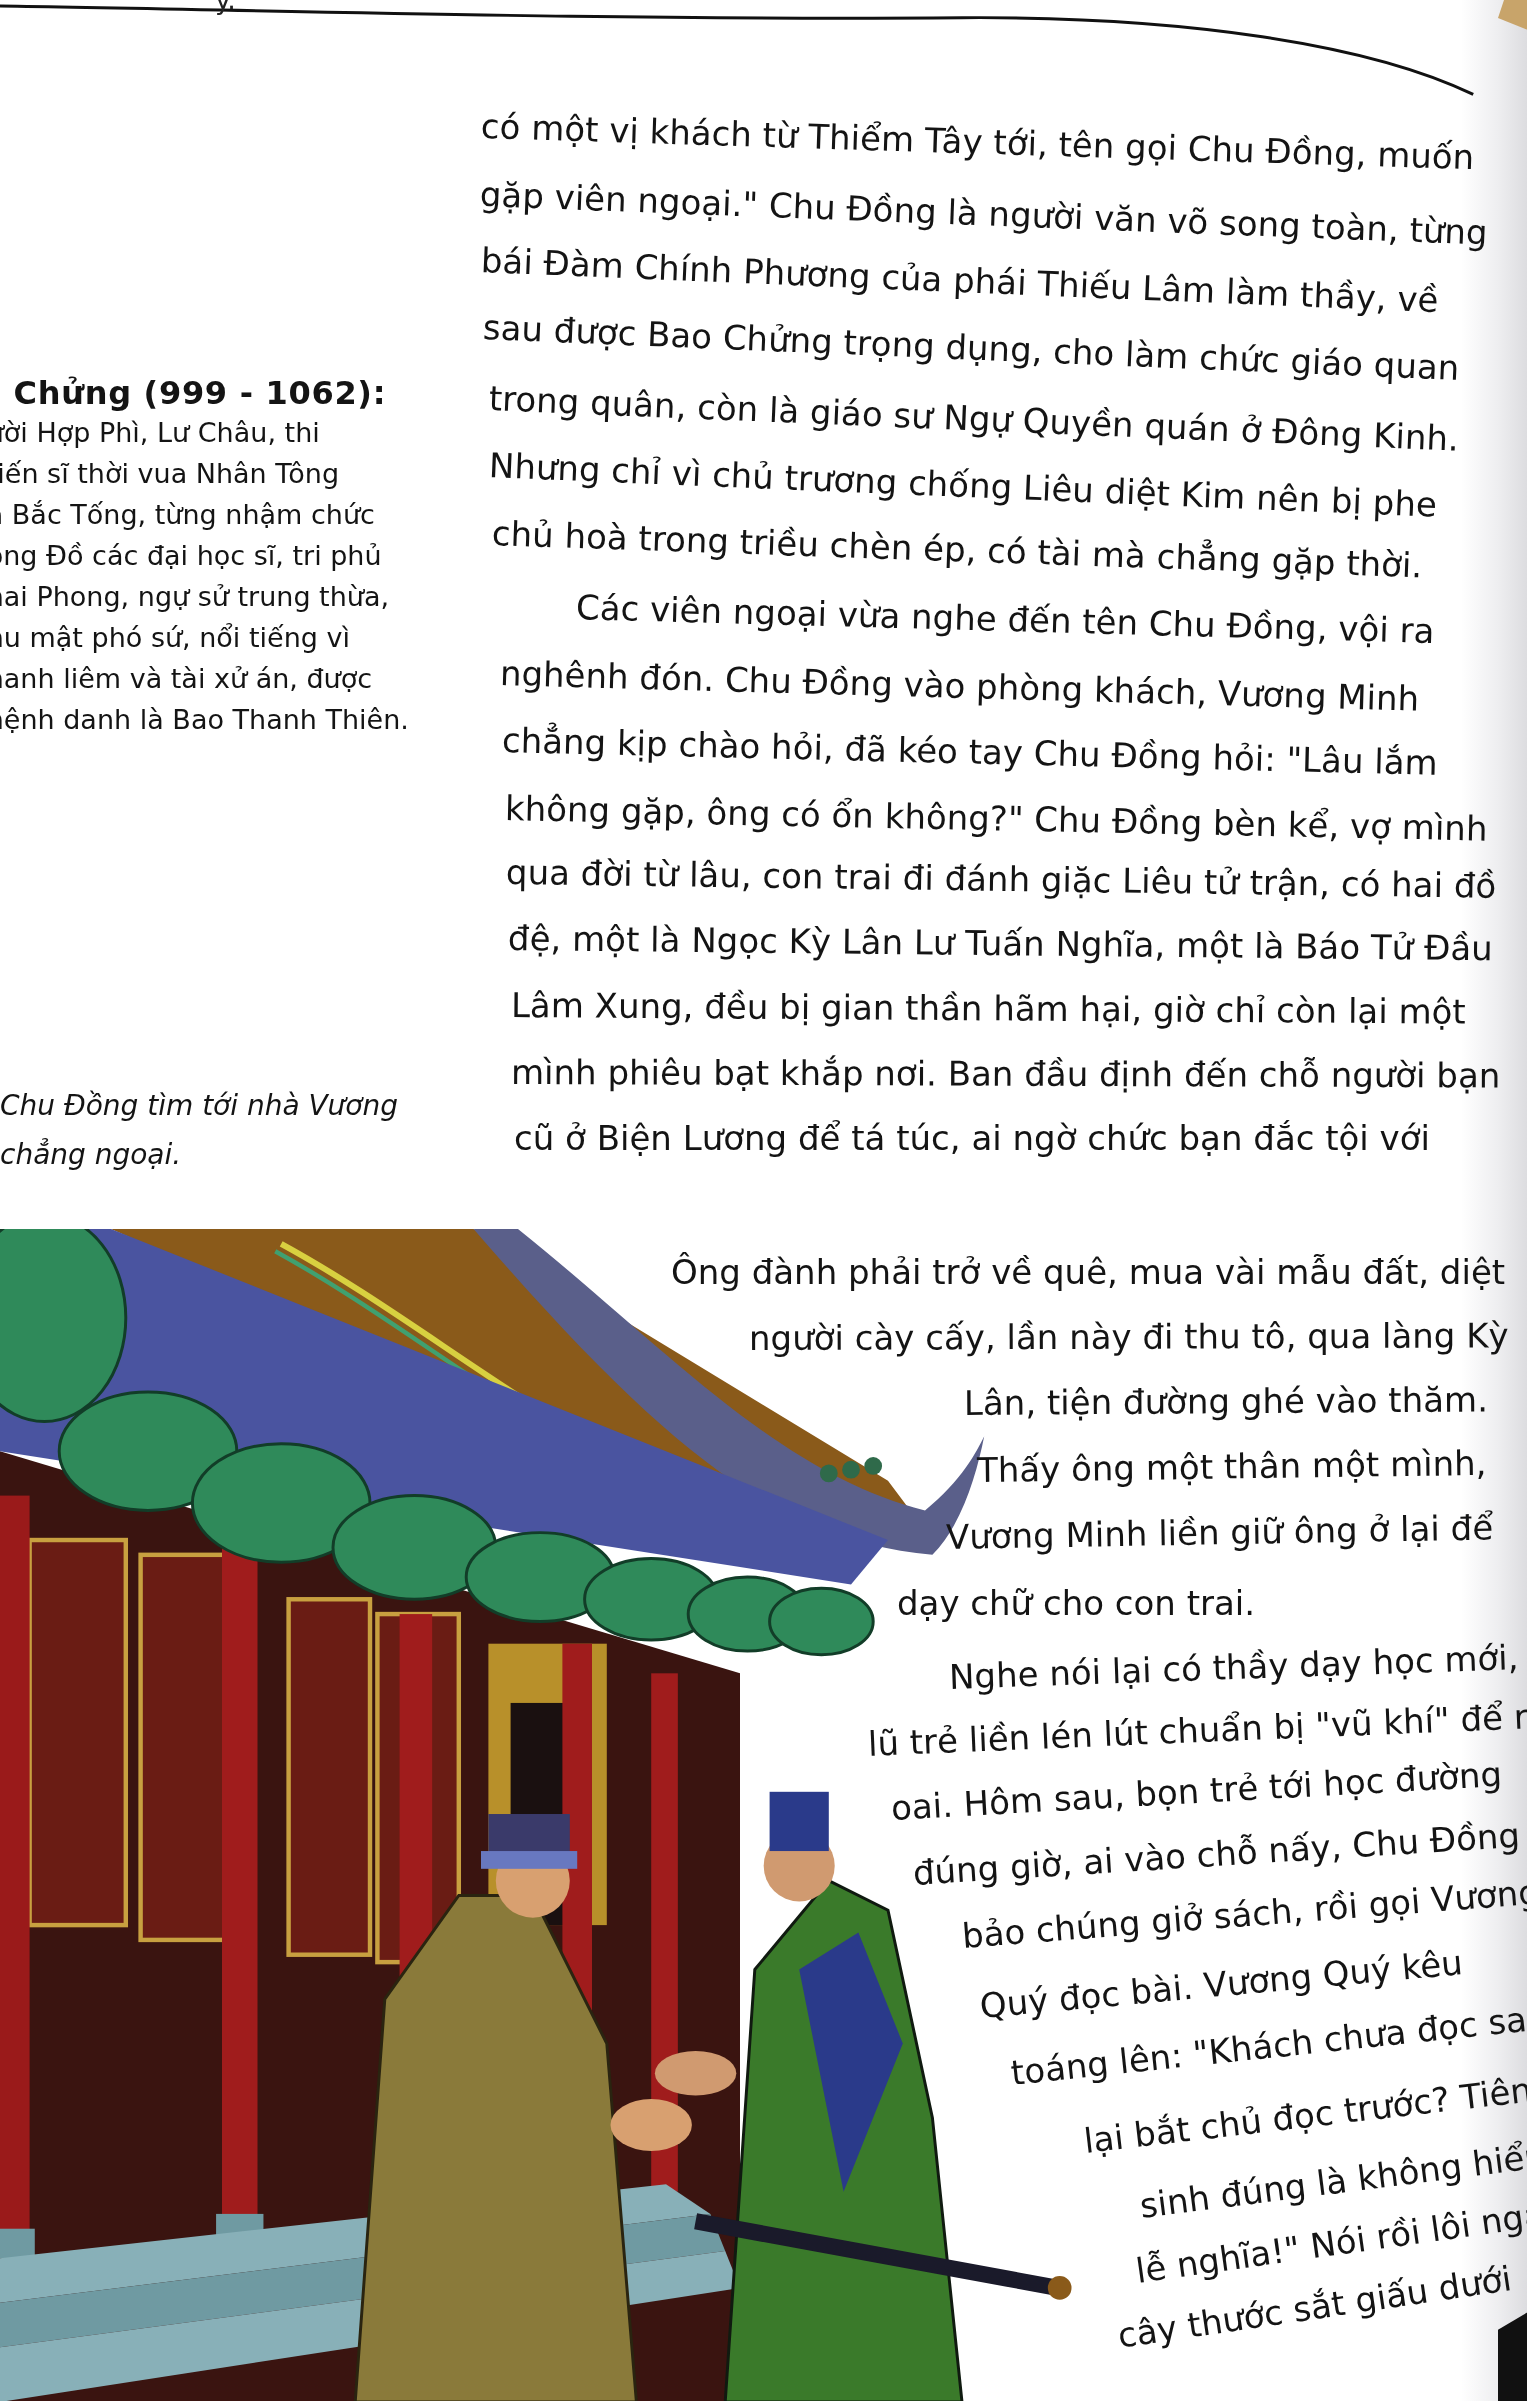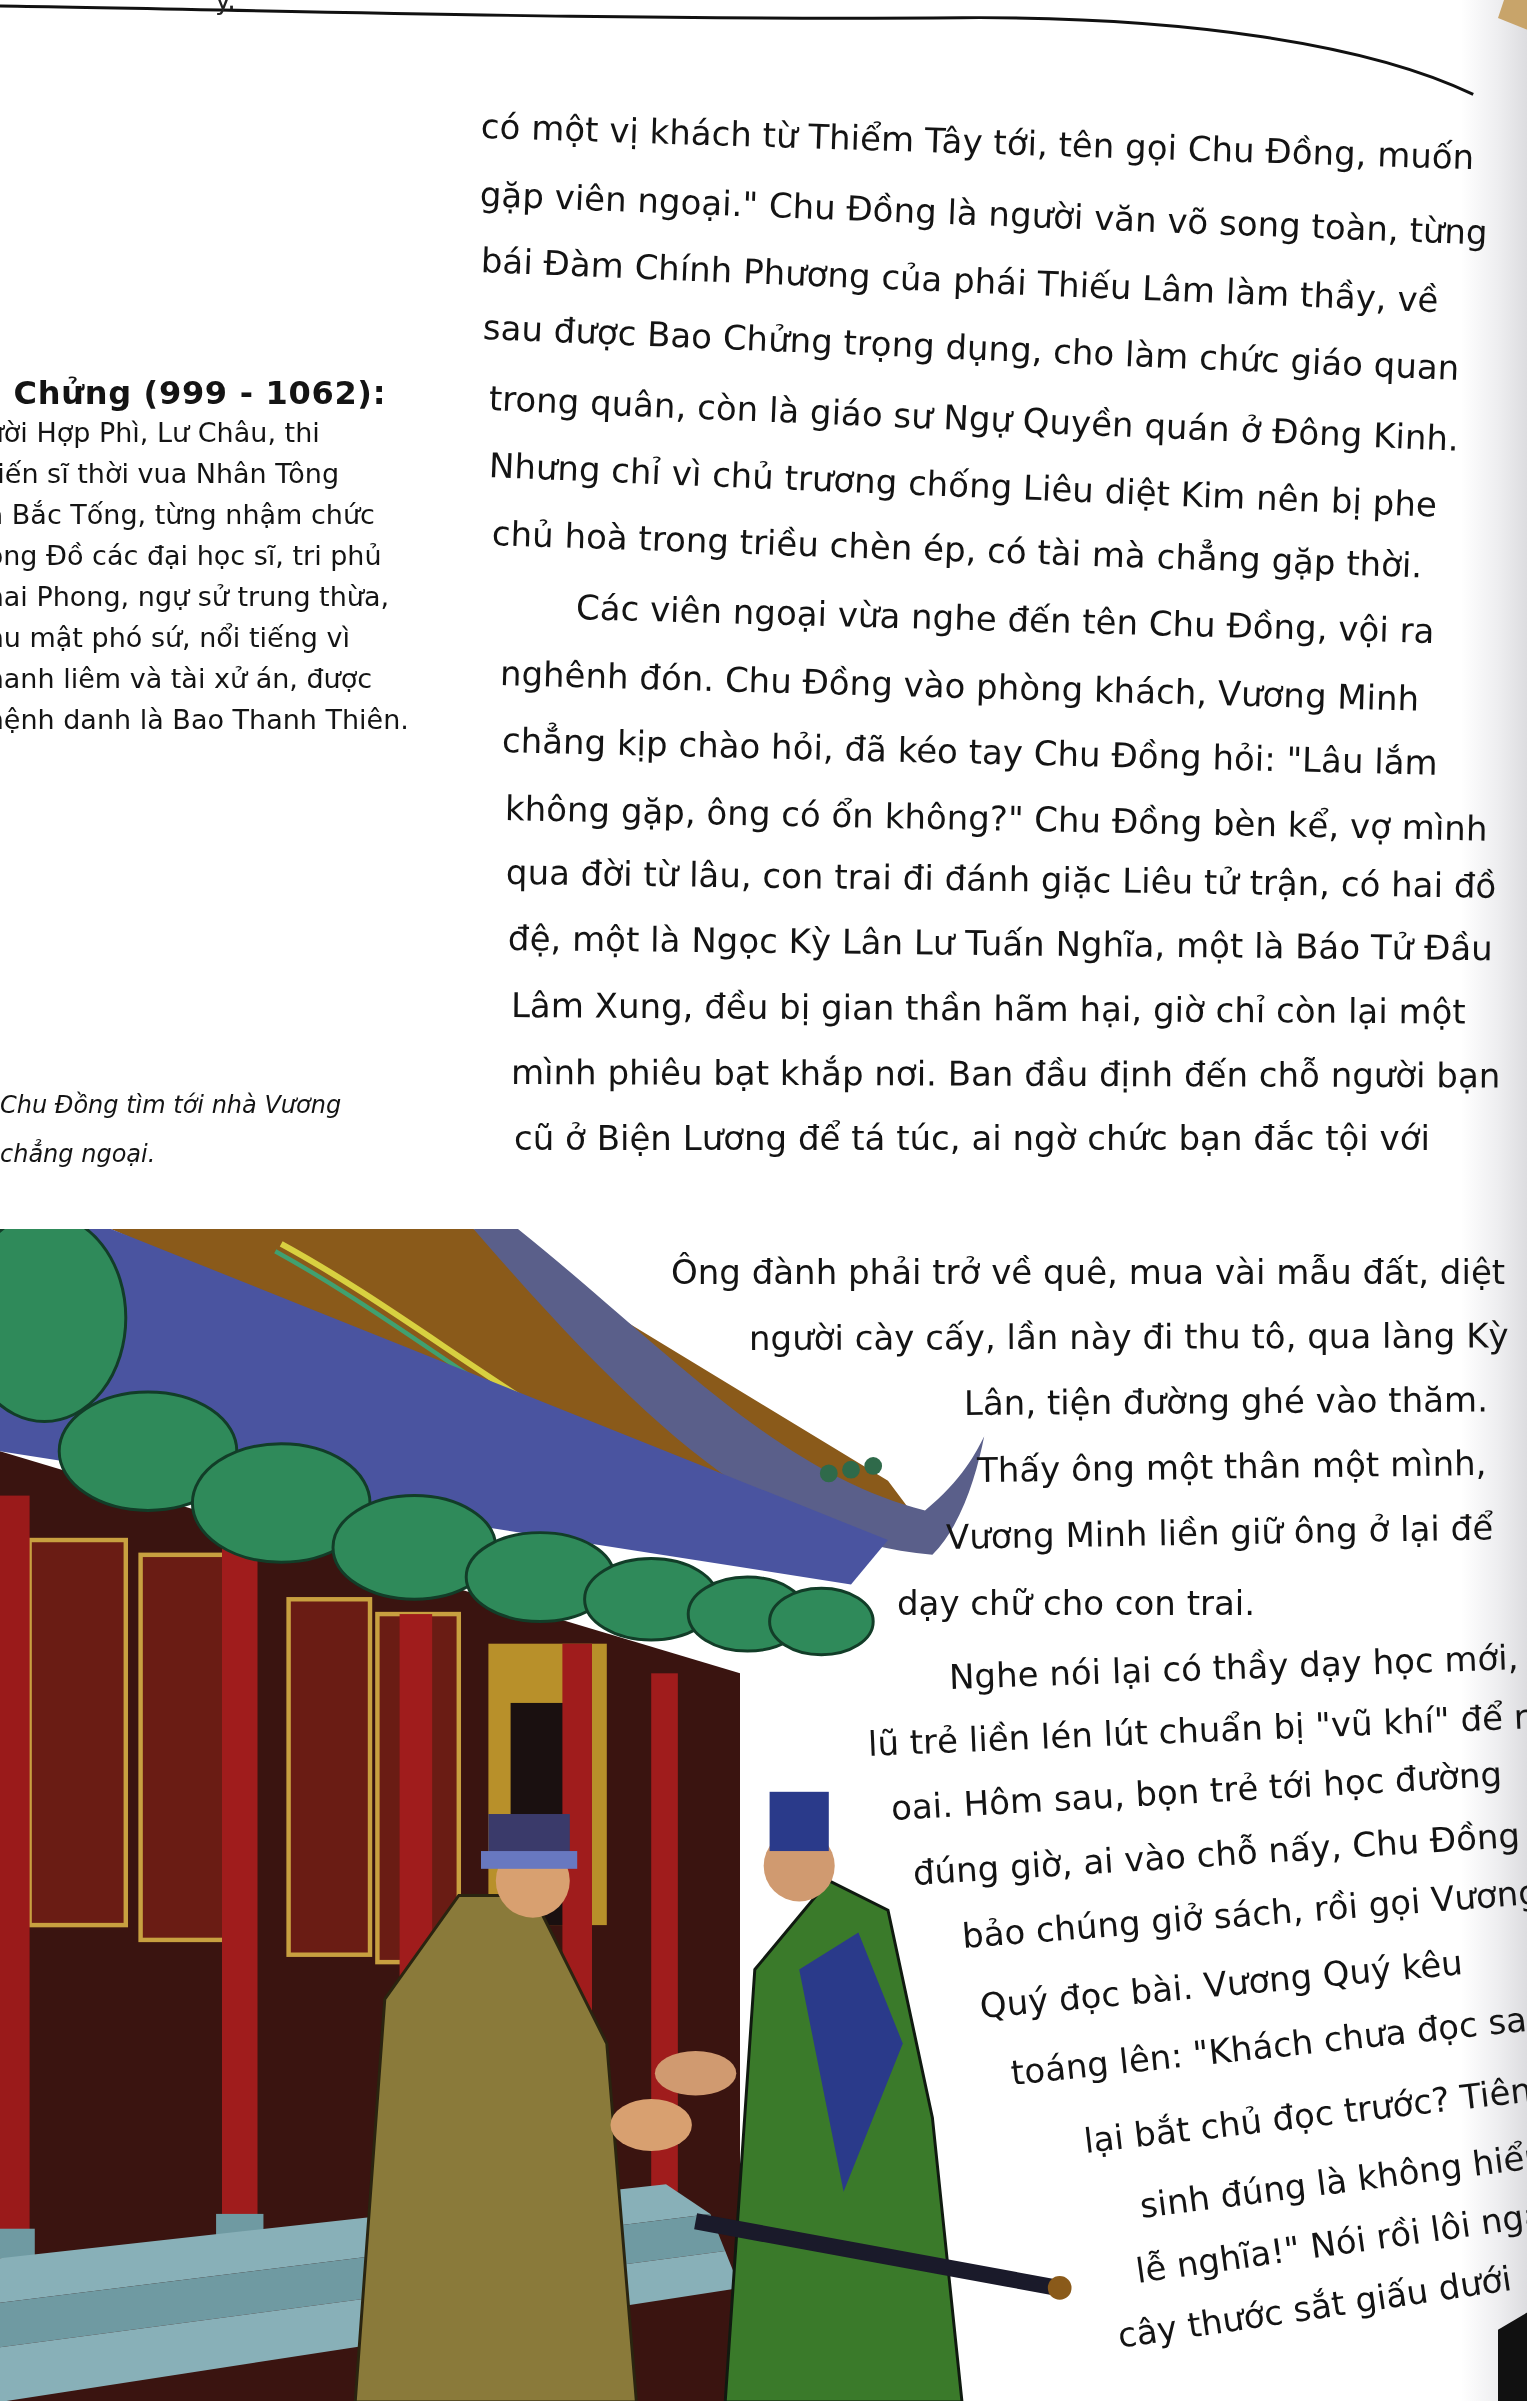--- a/index.html
+++ b/index.html
@@ -25,21 +25,21 @@
   .header-frag {
     position: absolute; left: 215px; top: -16.3px; font-size: 27px; color: #222;
   }
 
   
   .sidebar-note { position: absolute; left: 0; top: 374px; width: 444px; }
   .note-title {
     font-weight: bold; font-size: 32px; white-space: nowrap; margin-left: -21px; letter-spacing: 0.7px;
   }
   .note-line { font-size: 27px; line-height: 41px; white-space: nowrap; margin-left: -13.3px; }
-  .caption { position: absolute; left: 0; top: 1081px; font-style: italic; font-size: 24px; line-height: 49px; }
+  .caption { position: absolute; left: 0; top: 1081px; font-style: italic; font-size: 28px; line-height: 49px; }
   .caption .cline { white-space: nowrap; }
 
   
   .body-text { position: absolute; left: 0; top: 0; width: 1528px; height: 2401px; pointer-events: none; }
   .bl {
     position: absolute; white-space: nowrap; font-size: 34px; line-height: 44px;
     transform-origin: left center;
   }
 
   

